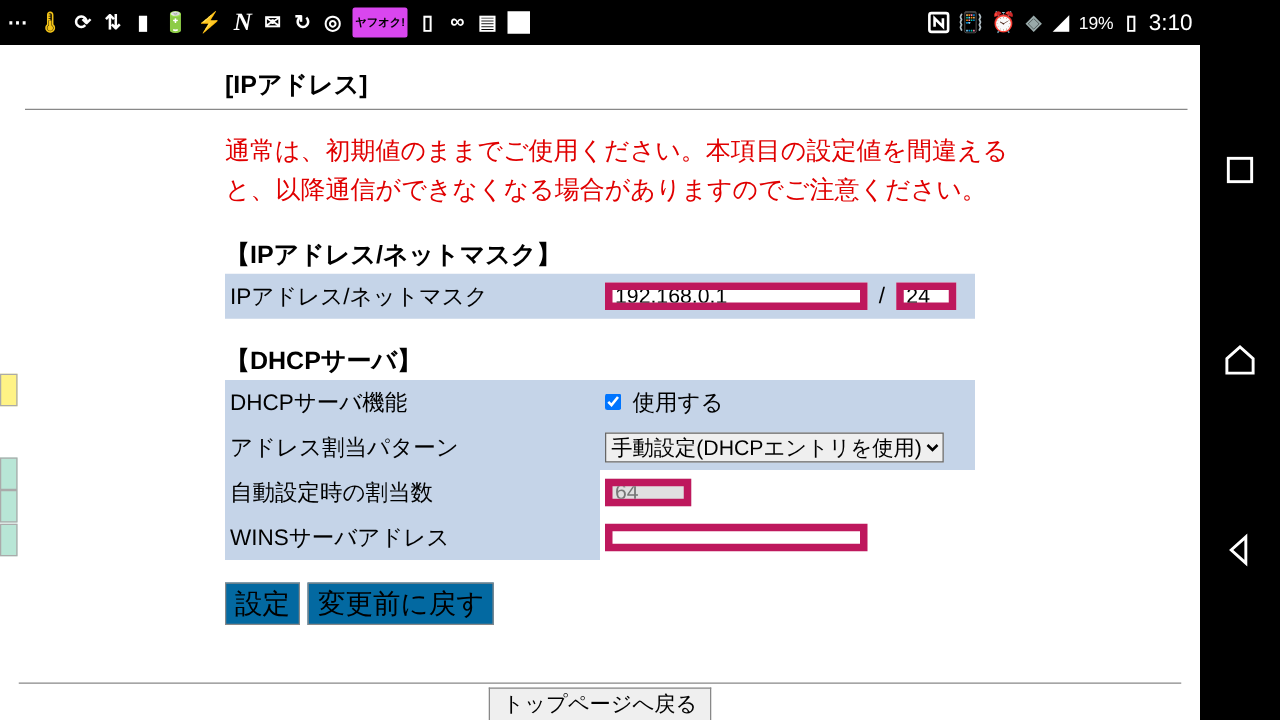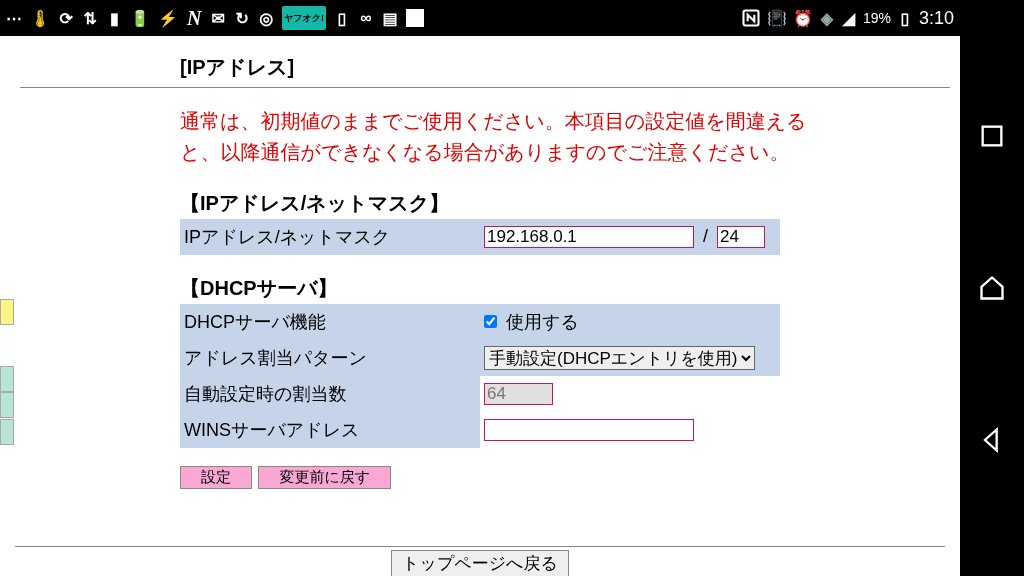--- a/index.html
+++ b/index.html
@@ -22,27 +22,27 @@
   .content{position:absolute;top:36px;left:0;width:960px;height:540px;background:#fff;overflow:hidden;}
   .inner{padding:0 30px 0 180px;}
   .page-title{font-weight:bold;font-size:20px;margin:18px 0 6px 0;}
   .hr{height:1px;background:#888;width:930px;margin:0 0 18px -160px;}
   .warn{color:#e00000;font-size:20px;line-height:1.55;margin:12px 0 22px 0;max-width:650px;}
   .sec-head{font-weight:bold;font-size:20px;margin:2px 0 2px 0;}
   table.form{border-collapse:collapse;width:600px;}
   table.form td{padding:1px 4px;font-size:18px;vertical-align:middle;}
   td.label{background:#c5d4e8;width:300px;height:36px;}
   td.val-bg{background:#c5d4e8;}
-  input.txt{font-size:17px;border:1px solid #be185d;padding:0 2px;height:22px;background:#fff;}
+  input.txt{font-size:17px;border:6px solid #be185d;padding:0 2px;height:22px;background:#fff;}
   input.disabled{background:#e0e0e0;color:#777;}
   select{font-size:17px;border:1px solid #666;height:24px;background:#efefef;}
   .chk{margin:0 4px 0 0;}
   .slash{display:inline-block;margin:0 4px;}
   .btns{margin:18px 0 0 0;}
-  button.b{font-size:15px;background:#f9a8d4;border:1px solid #888;padding:1px 20px;margin-right:2px;}
+  button.b{font-size:22px;background:#0369a1;border:1px solid #888;padding:1px 7px;margin-right:2px;}
   .bottom{position:absolute;bottom:0;left:0;width:100%;text-align:center;}
   .bottom .hr2{height:1px;background:#888;width:930px;margin:0 auto 0 auto;}
   .bottom button{font-size:17px;background:#efefef;border:1px solid #888;border-bottom:none;padding:1px 10px;margin-top:3px;}
   
   .tab-y1{position:absolute;left:0;top:263px;width:14px;height:26px;background:#fff385;border:1px solid #aaa;}
   .tab-y2{position:absolute;left:0;top:330px;width:14px;height:26px;background:#b8e6d6;border:1px solid #aaa;}
   .tab-y3{position:absolute;left:0;top:356px;width:14px;height:26px;background:#b8e6d6;border:1px solid #aaa;}
   .tab-y4{position:absolute;left:0;top:383px;width:14px;height:26px;background:#b8e6d6;border:1px solid #aaa;}
 </style>
 </head>
@@ -54,21 +54,21 @@
     <span class="sb-ic yellow">🌡</span>
     <span class="sb-ic">⟳</span>
     <span class="sb-ic">⇅</span>
     <span class="sb-ic">▮</span>
     <span class="sb-ic greenc">🔋</span>
     <span class="sb-ic">⚡</span>
     <span class="sb-ic" style="font-style:italic;font-size:20px;font-family:Georgia,serif;">N</span>
     <span class="sb-ic">✉</span>
     <span class="sb-ic">↻</span>
     <span class="sb-ic">◎</span>
-    <span class="sb-ic" style="font-size:9px;background:#14b8a6;color:#000;padding:1px 2px;border-radius:2px;">ヤフオク!</span>
+    <span class="sb-ic" style="font-size:9px;background:#d946ef;color:#000;padding:1px 2px;border-radius:2px;">ヤフオク!</span>
     <span class="sb-ic">▯</span>
     <span class="sb-ic">∞</span>
     <span class="sb-ic">▤</span>
     <span class="sb-box"></span>
   </div>
   <div class="right-icons">
     <span class="sb-ic">
         <svg width="20" height="20" viewBox="0 0 24 24" fill="none" stroke="#fff" stroke-width="2.5">
           <rect x="3" y="3" width="18" height="18" rx="2"></rect>
           <path d="M8 16 V8 l8 8 V8"></path>

